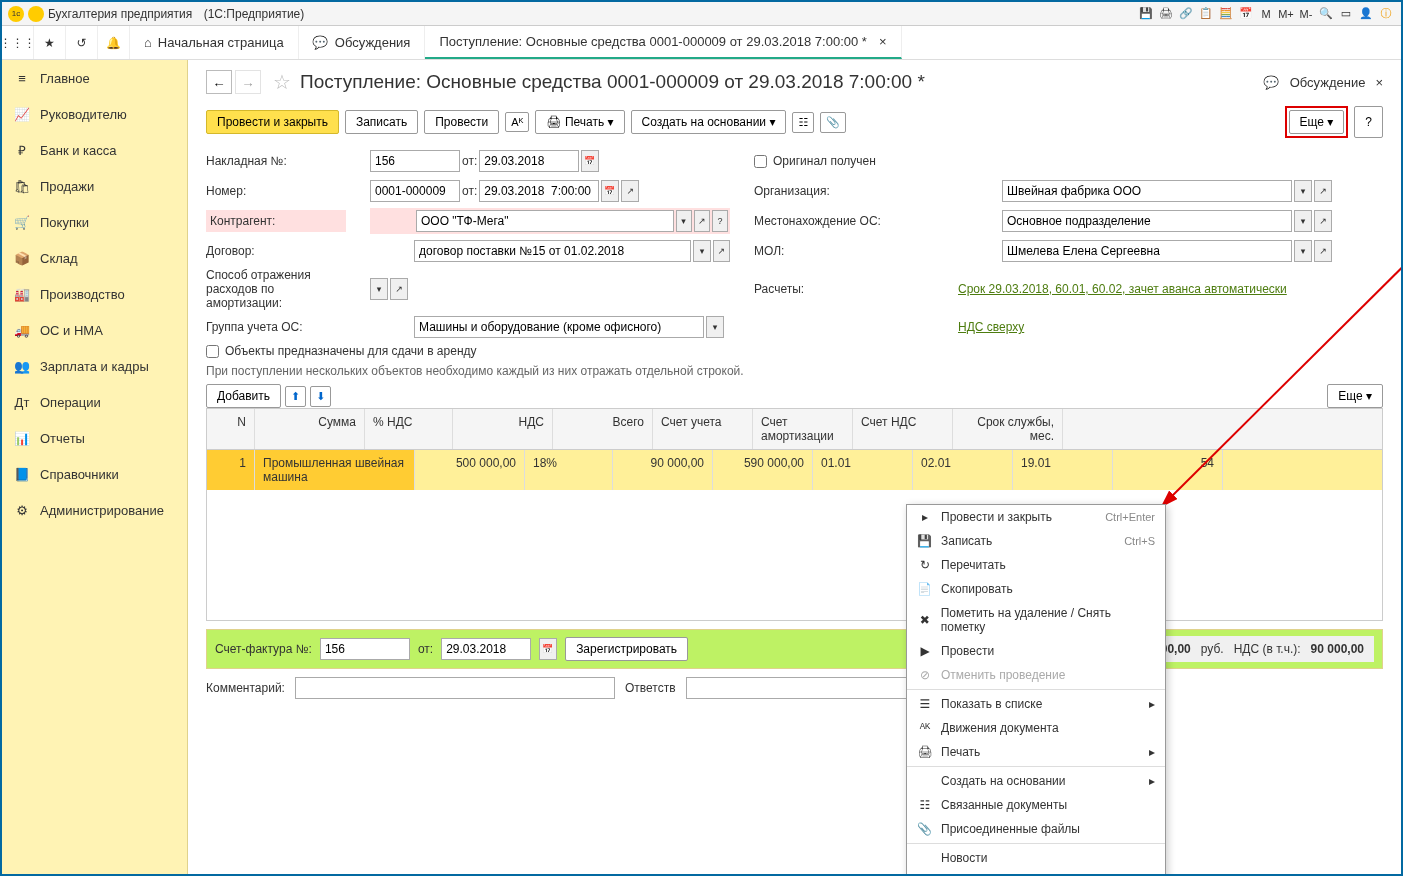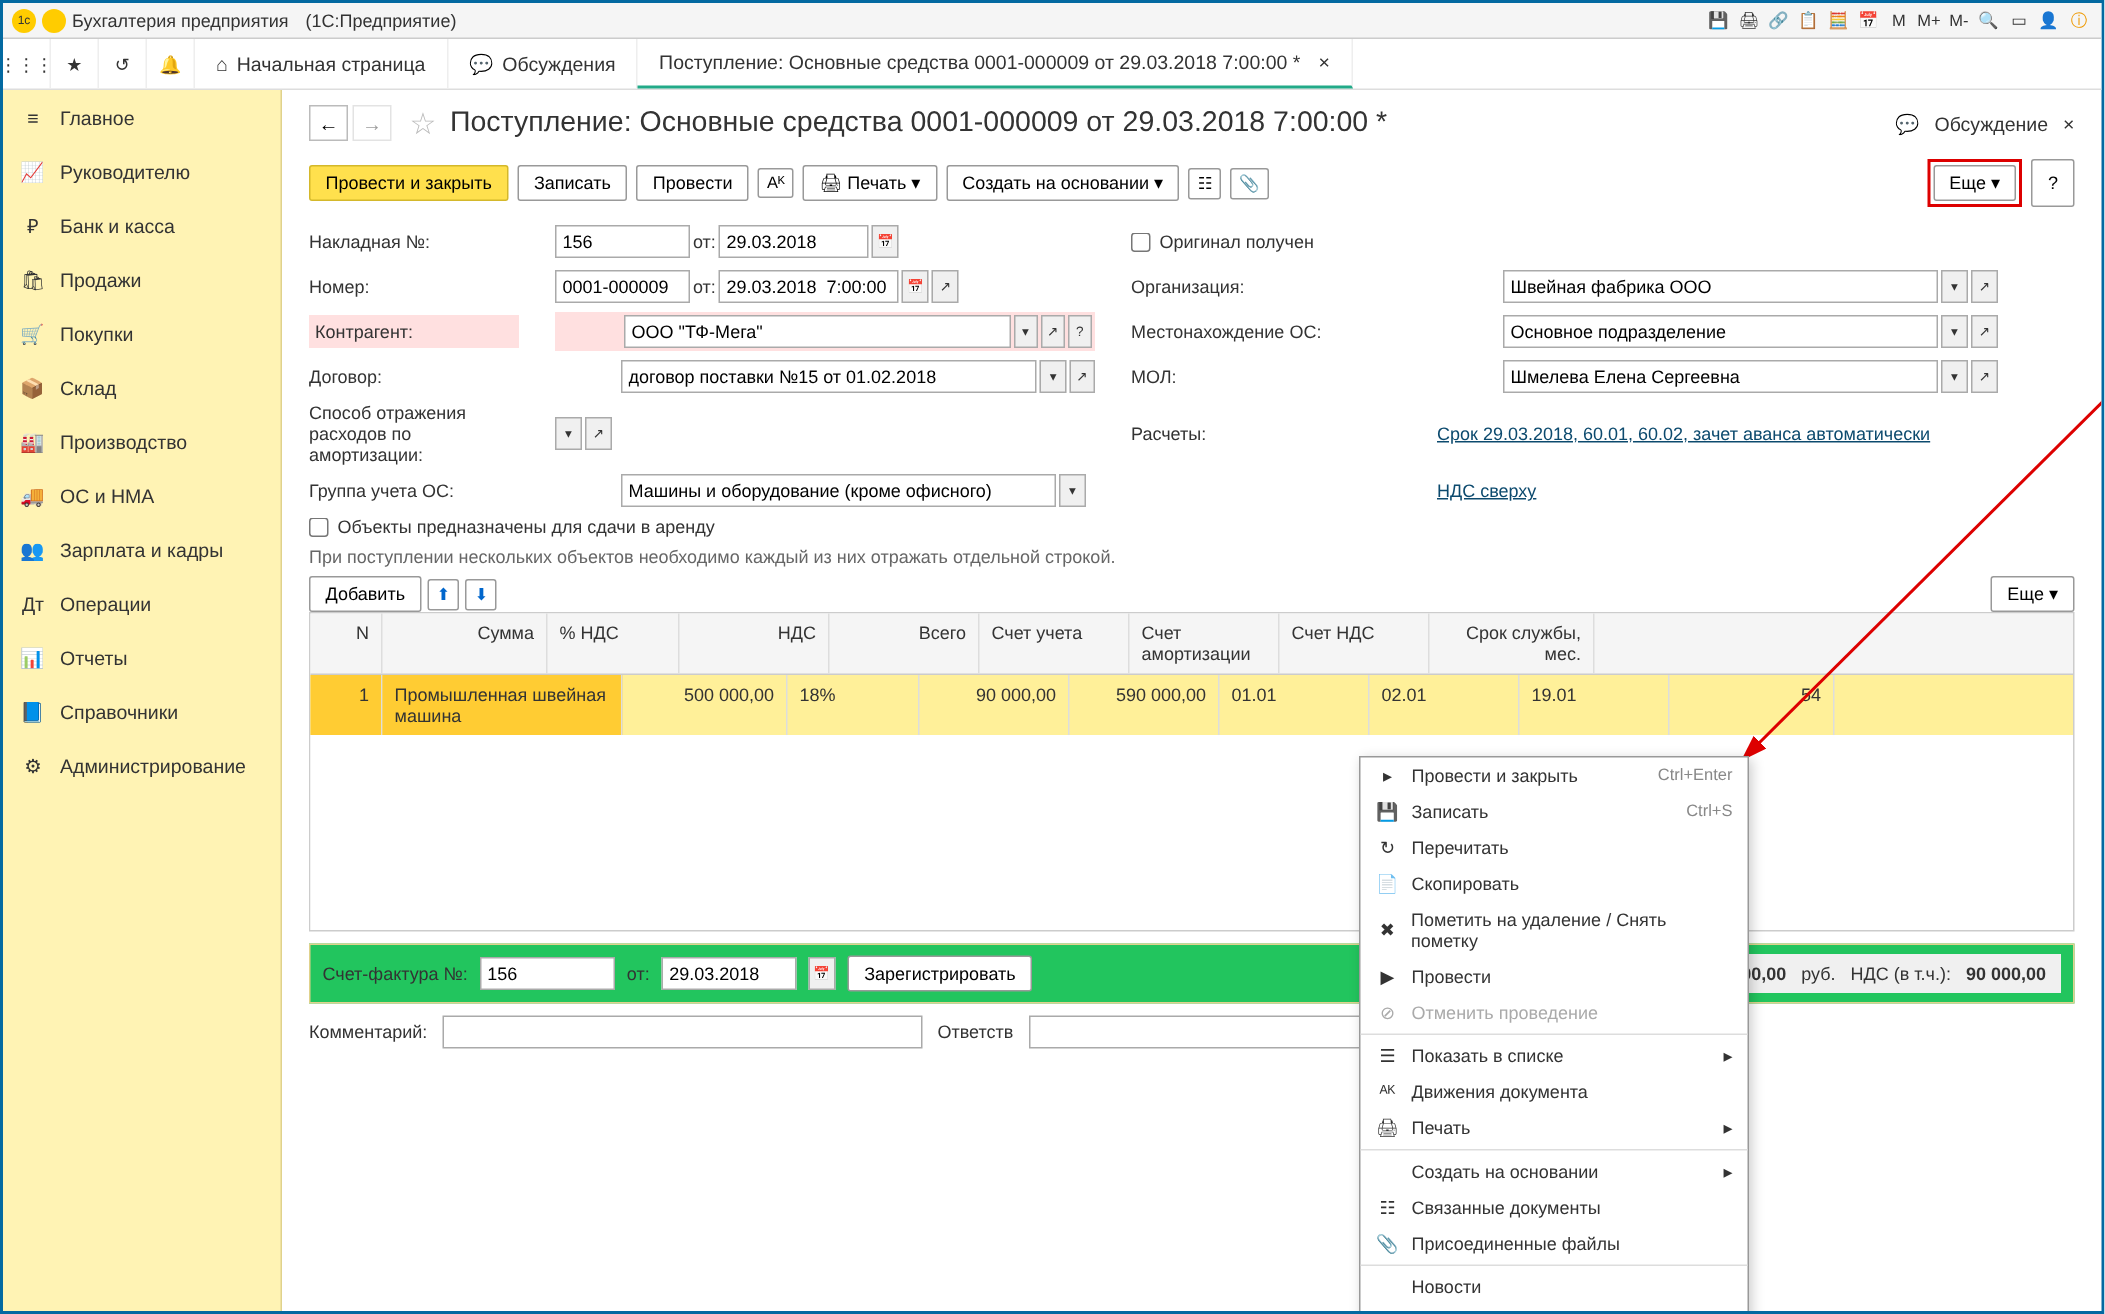--- a/index.html
+++ b/index.html
@@ -31,21 +31,21 @@
 .btn.yellow { background: #ffe04d; border-color: #d4b82b; }
 .btn-small { border: 1px solid #999; background:#fff; padding: 3px 5px; cursor:pointer; font-size:11px; border-radius:2px; }
 .toolbar-right { margin-left: auto; display: flex; gap: 6px; }
 .more-highlight { border: 2px solid #d00; padding: 2px; }
 .form-grid { display: grid; grid-template-columns: 140px 360px 180px auto; gap: 6px 24px; align-items:center; margin-bottom: 6px; }
 .label { font-size: 12px; }
 .input-wrap { display:flex; align-items:center; gap:2px; }
 .input { border: 1px solid #aaa; padding: 3px 4px; font-size: 12px; background:#fff; }
 .input.wide { width: 290px; margin-left: 44px; }
 .drop-btn { width: 18px; height: 22px; border:1px solid #aaa; background:#f0f0f0; font-size:9px; display:flex; align-items:center; justify-content:center; cursor:pointer; }
-.link { color: #0c4a6e; text-decoration: underline; cursor: pointer; }
+.link { color: #4d7c0f; text-decoration: underline; cursor: pointer; }
 .pink-row { background: #ffe0e0; }
 .checkbox-row { display:flex; align-items:center; gap:6px; margin: 6px 0; }
 .hint { color: #666; margin-bottom: 6px; }
 .table-toolbar { display:flex; gap:4px; margin-bottom:0; align-items:center; }
 .grid { border: 1px solid #ccc; }
 .grid-head { display:flex; background:#f5f5f5; border-bottom:1px solid #ccc; }
 .grid-head > div, .grid-row > div { padding: 6px 8px; border-right: 1px solid #ddd; font-size:12px; }
 .grid-row { display:flex; background:#fff099; }
 .grid-row.sel > div:nth-child(1), .grid-row.sel > div:nth-child(2) { background:#ffcc33; }
 .grid-body { height: 130px; background:#fff; position:relative; }
@@ -53,21 +53,21 @@
 .col-name { width:160px; }
 .col-sum { width:110px; text-align:right; }
 .col-nds { width:88px; }
 .col-ndsval { width:100px; text-align:right; }
 .col-total { width:100px; text-align:right; }
 .col-acc { width:100px; }
 .col-amort { width:100px; }
 .col-accnds { width:100px; }
 .col-life { width:110px; text-align:right; }
 .bottom { margin-top: 8px; }
-.yellow-strip { background:#22c55e; border:1px solid #e0d28c; padding:6px 8px; display:flex; align-items:center; gap:8px; margin-bottom:8px; }
+.yellow-strip { background:#bef264; border:1px solid #e0d28c; padding:6px 8px; display:flex; align-items:center; gap:8px; margin-bottom:8px; }
 .totals { margin-left:auto; display:flex; gap:10px; background:#f0f0f0; padding:6px 10px; }
 .popup { position:absolute; top: 444px; left:718px; width:260px; background:#fff; border:1px solid #999; box-shadow: 2px 2px 8px rgba(0,0,0,.2); z-index:100; }
 .popup .mi { padding: 5px 10px; display:flex; align-items:center; gap:8px; cursor:pointer; font-size:12px; }
 .popup .sep { border-top:1px solid #ddd; margin:2px 0; }
 .popup .sc { margin-left:auto; color:#888; font-size:11px; }
 .popup .arr { margin-left:auto; }
 .popup .mi.dis { color:#aaa; }
 .mi-icon { width:16px; text-align:center; }
 svg.arrow { position:absolute; top: 126px; left: 968px; z-index: 99; pointer-events:none; }
 .comment-row { display:flex; gap:10px; align-items:center; }

